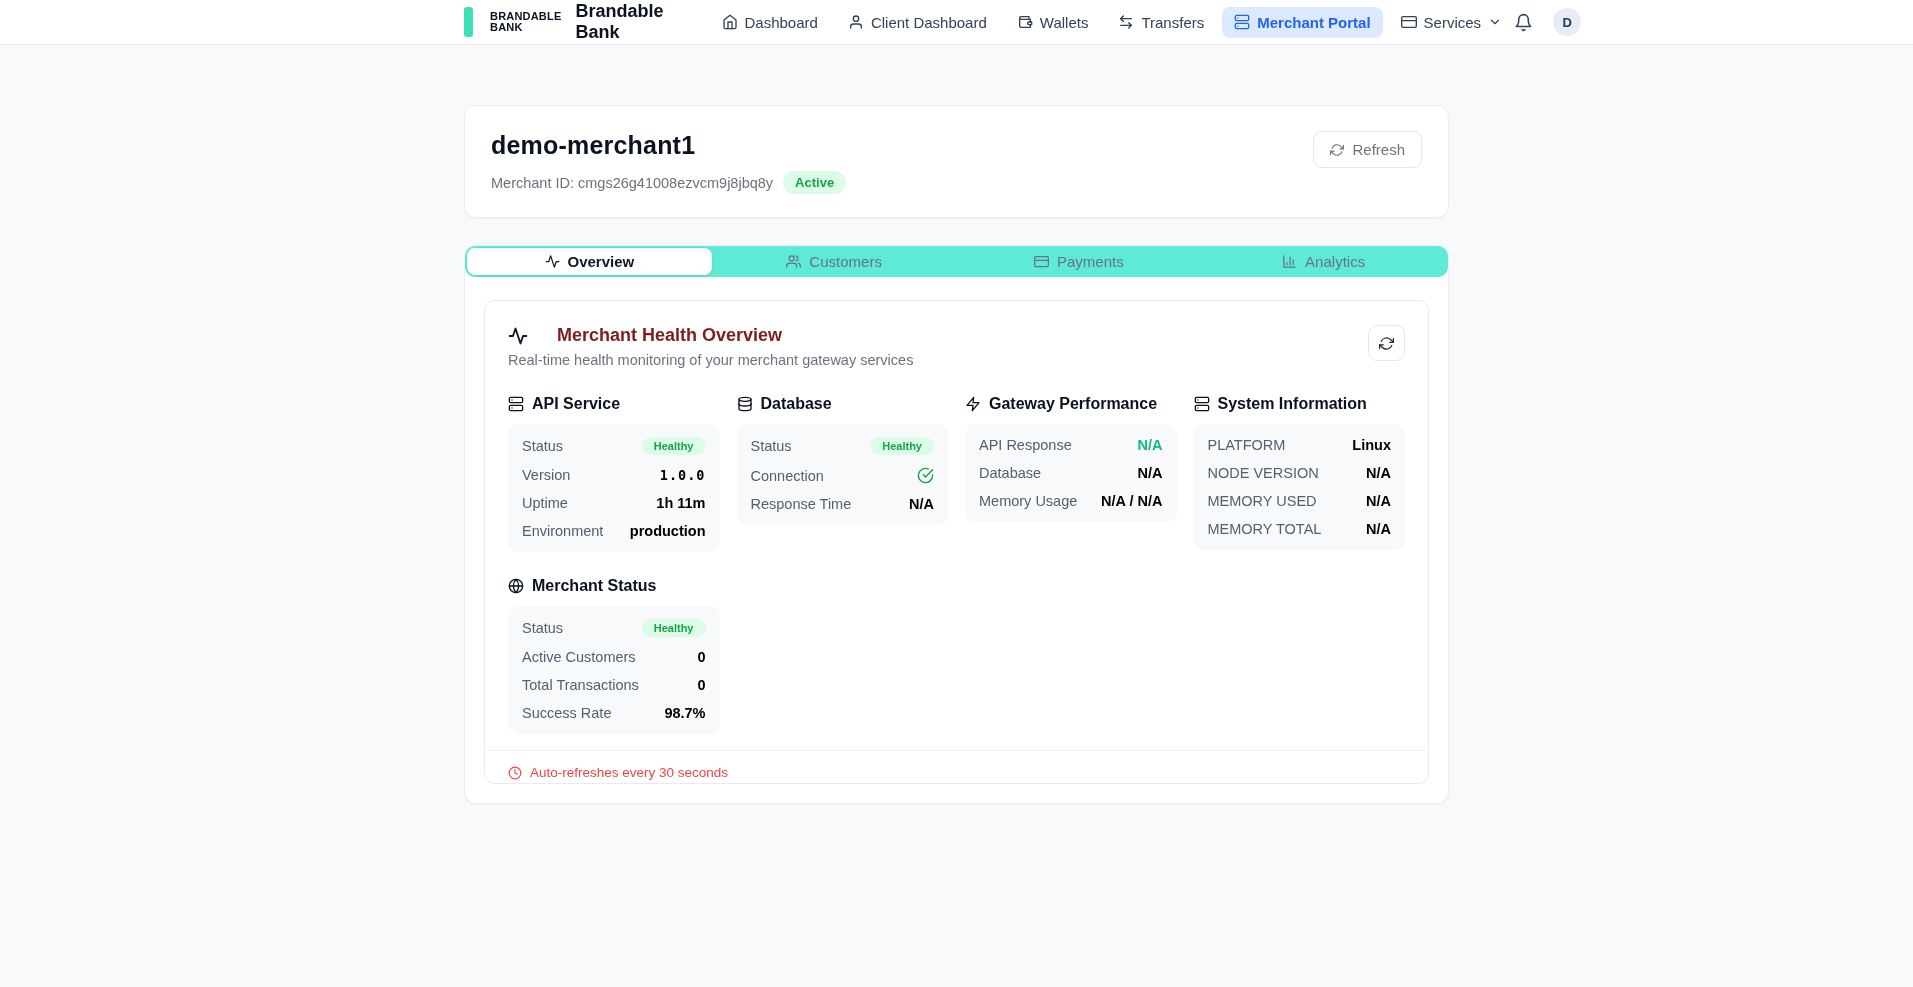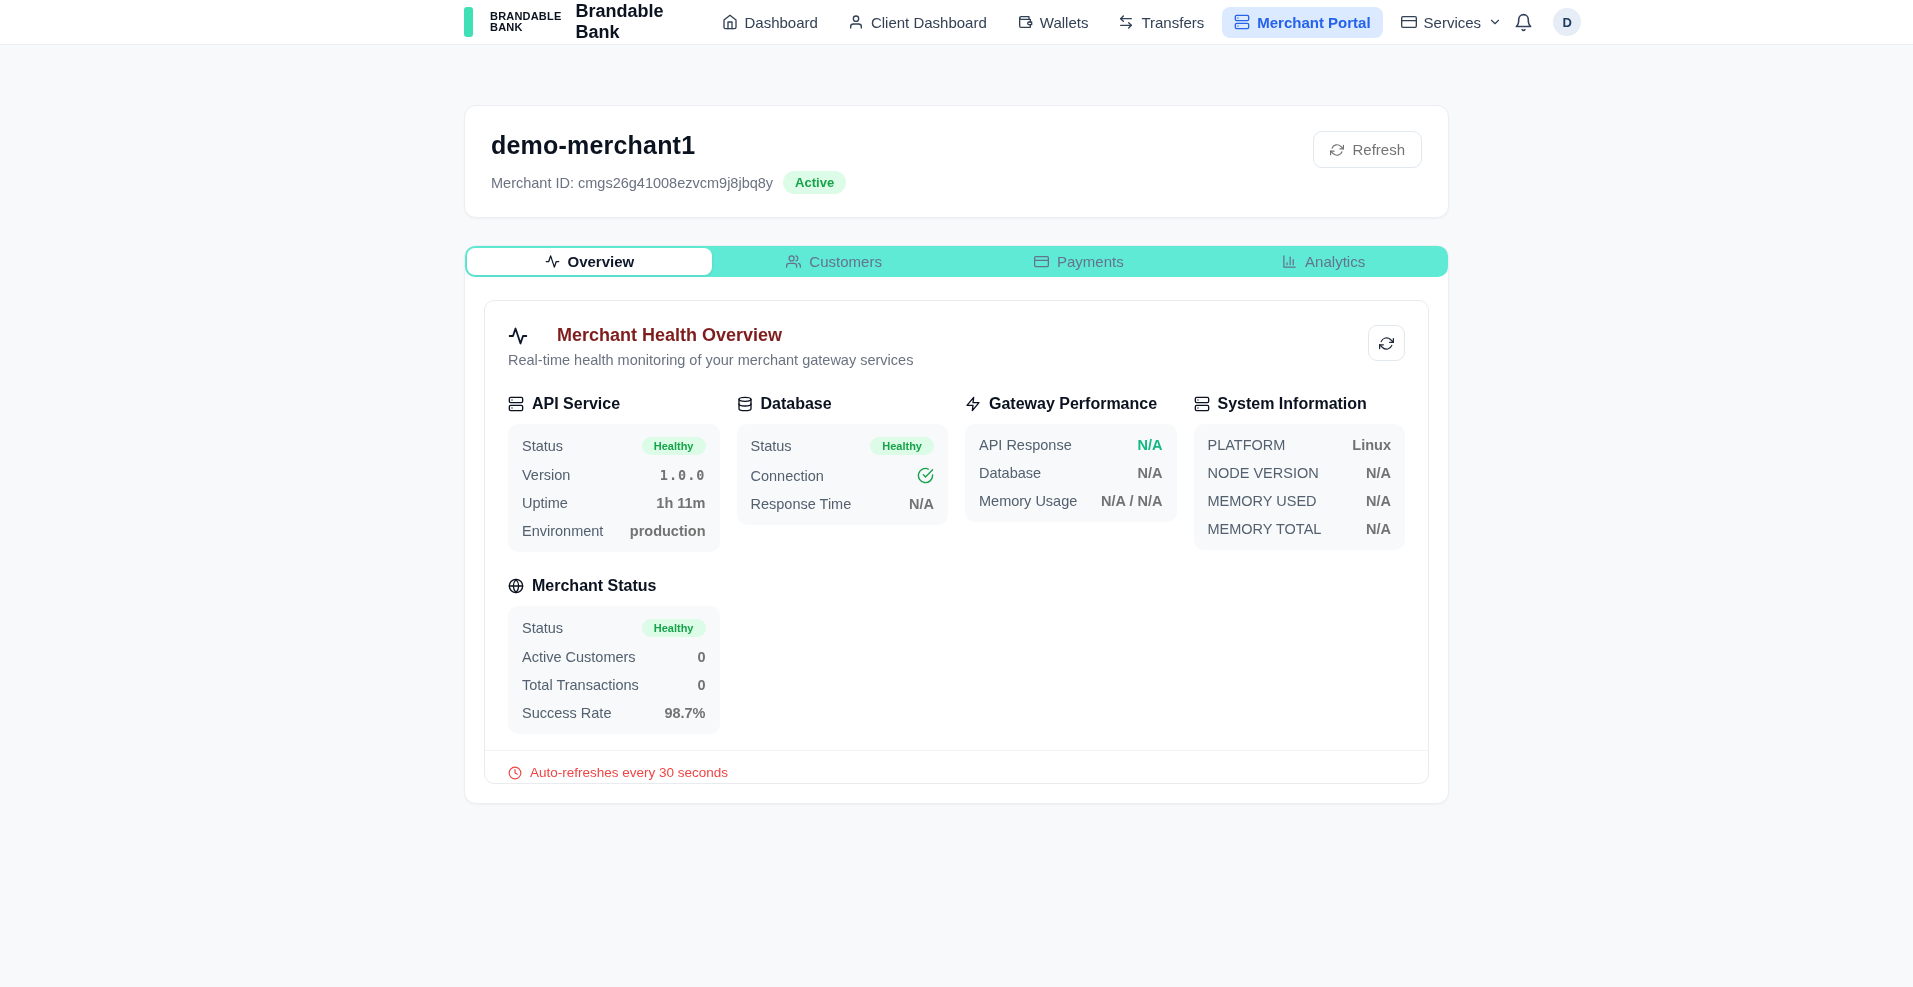--- a/index.html
+++ b/index.html
@@ -97,21 +97,21 @@
     padding:0 23px; margin-top:27px;
   }
   .section-title-row { display:flex; align-items:center; gap:8px; margin-bottom:11px; color:#0b1220; }
   .section-title { font-size:16px; font-weight:700; }
   .section-panel { background:#f8f9fa; border-radius:10px; padding:7px 14px; }
   .kv-row {
     display:flex; align-items:center; justify-content:space-between;
     padding:6px 0; min-height:24px;
   }
   .kv-label { font-size:14.5px; color:#52606f; }
-  .kv-value { font-size:14.5px; font-weight:700; color:#737373; }
+  .kv-value { font-size:14.5px; font-weight:700; color:#000000; }
   .kv-value.mono { font-family:"DejaVu Sans Mono", monospace; font-weight:700; letter-spacing:1px; font-size:13.5px; }
   .kv-value.green { color:#10b981; }
   .kv-badge {
     background:#dcfce7; color:#16a34a; font-size:11px; font-weight:700;
     padding:3px 12px; border-radius:999px;
   }
   .kv-check { color:#16a34a; display:inline-flex; }
 
   .health-footer {
     border-top:1px solid #f1f3f5; margin-top:16px; padding:14px 23px 3px 23px;

